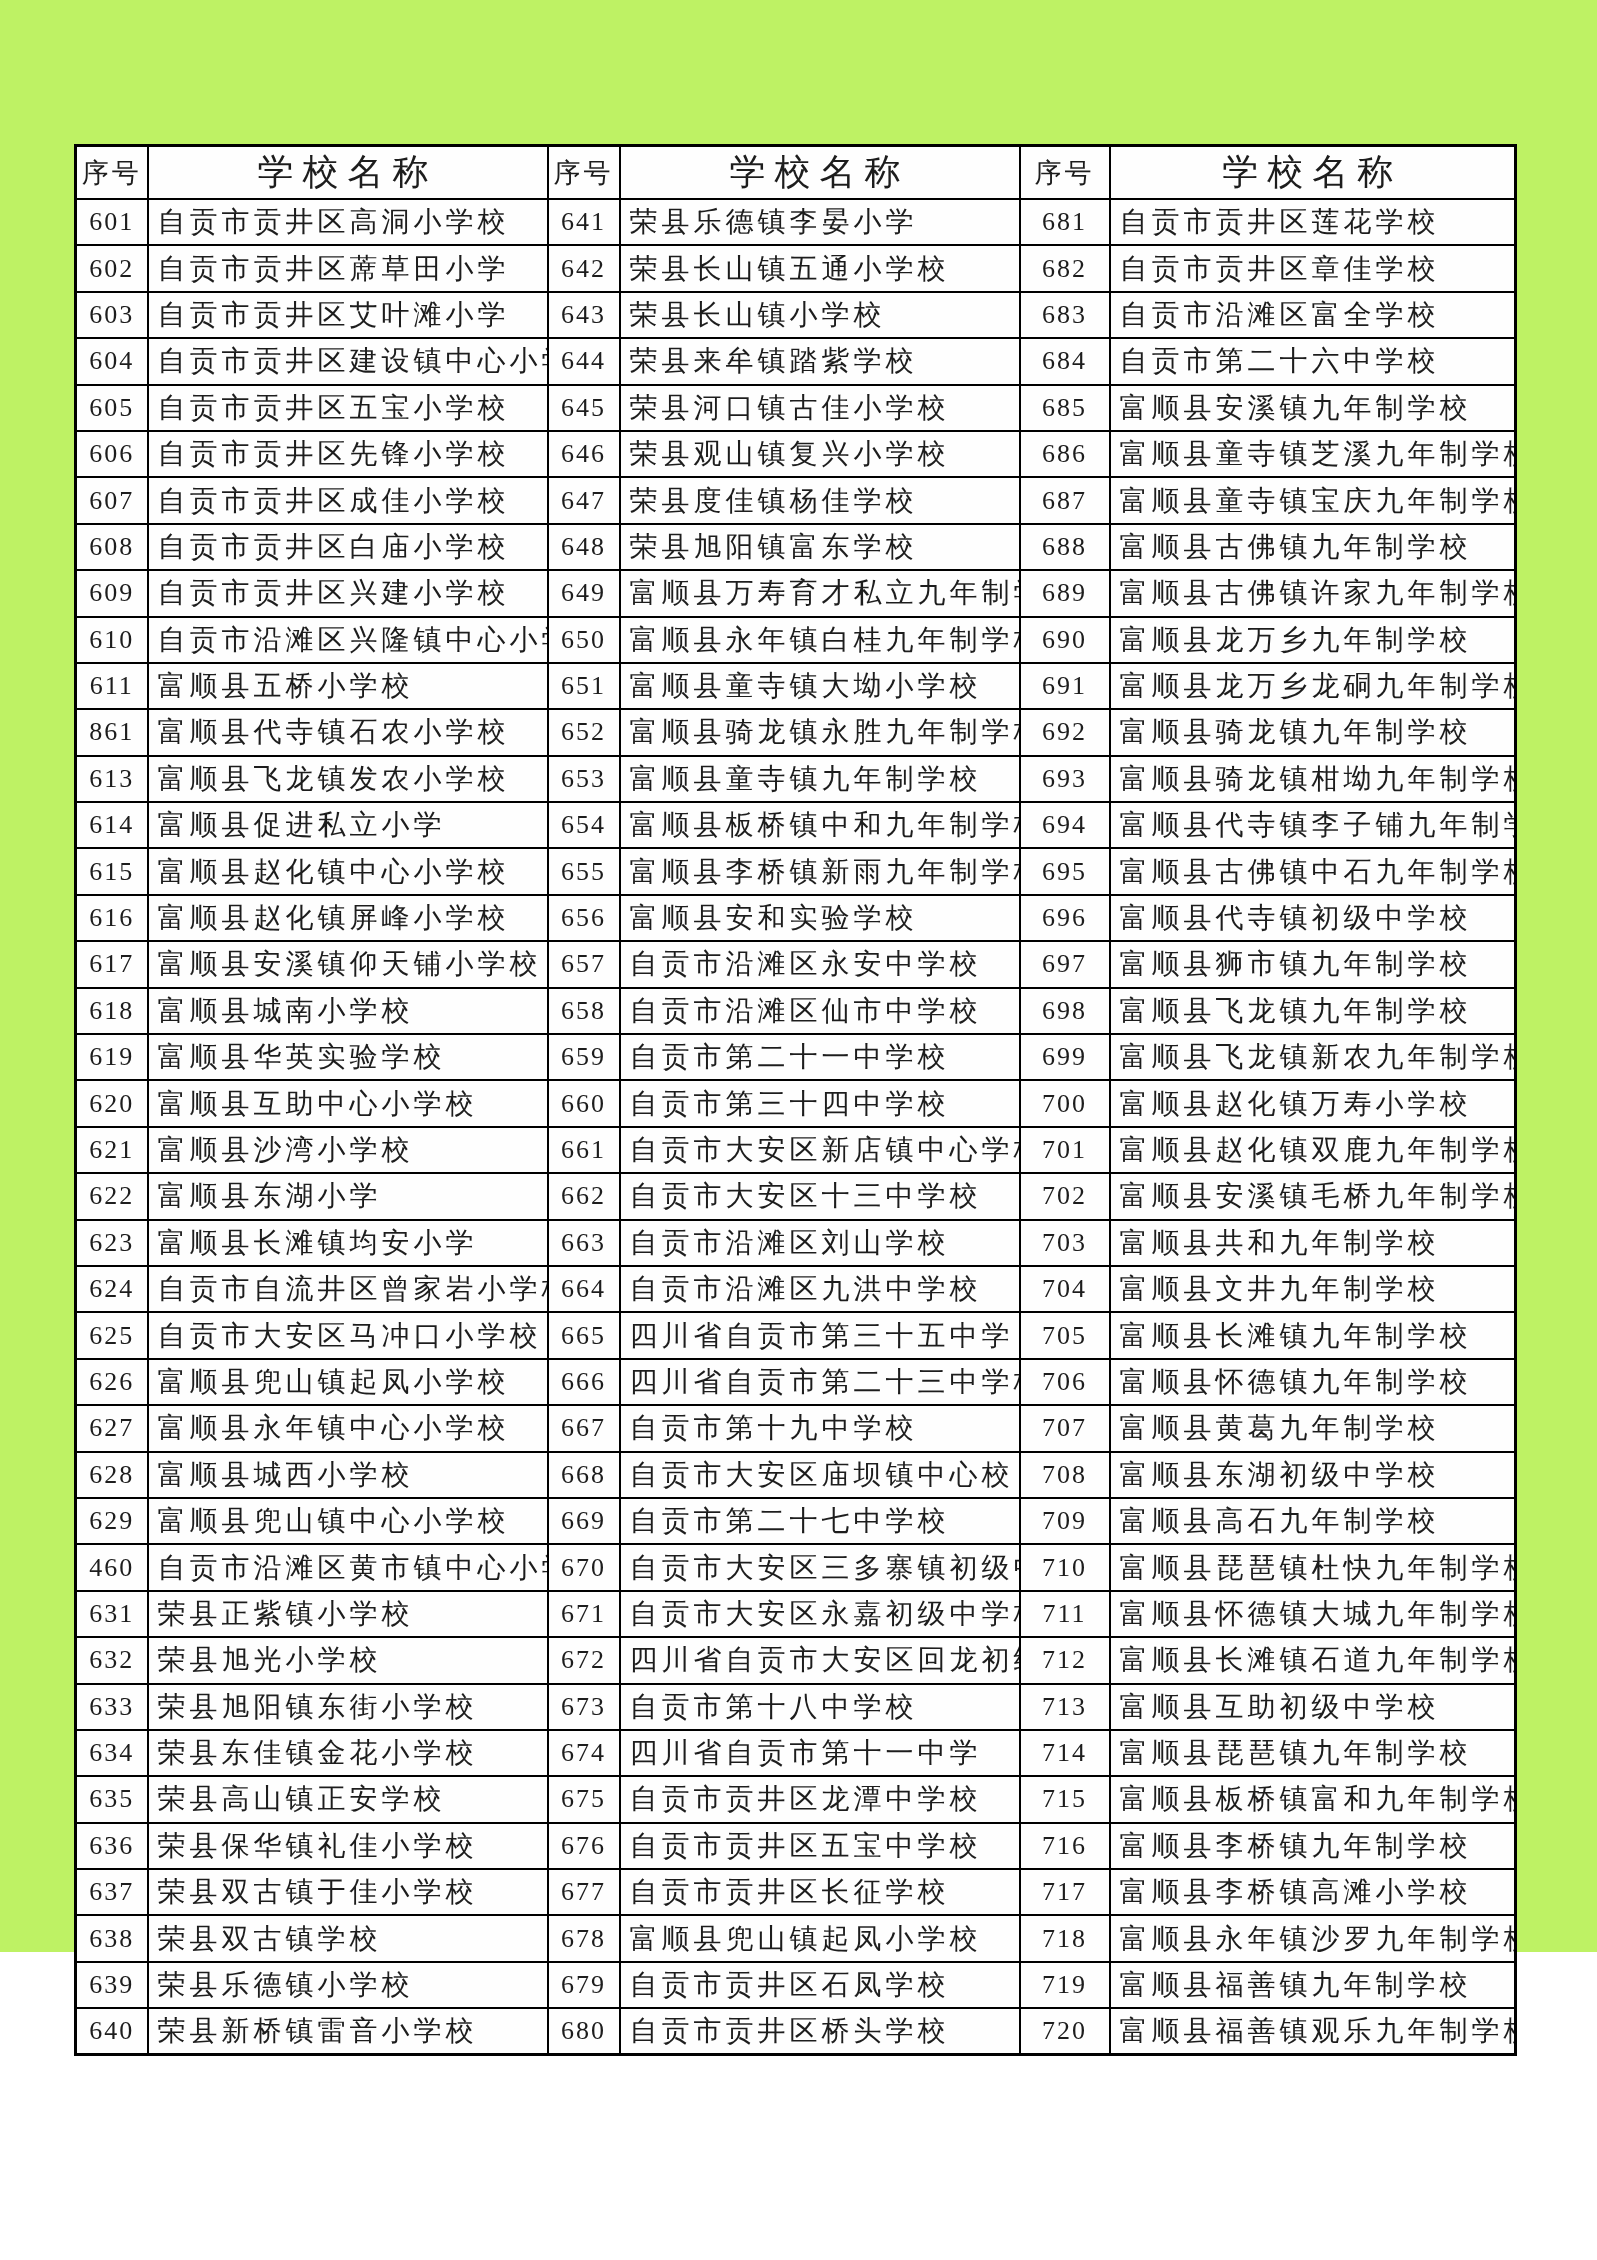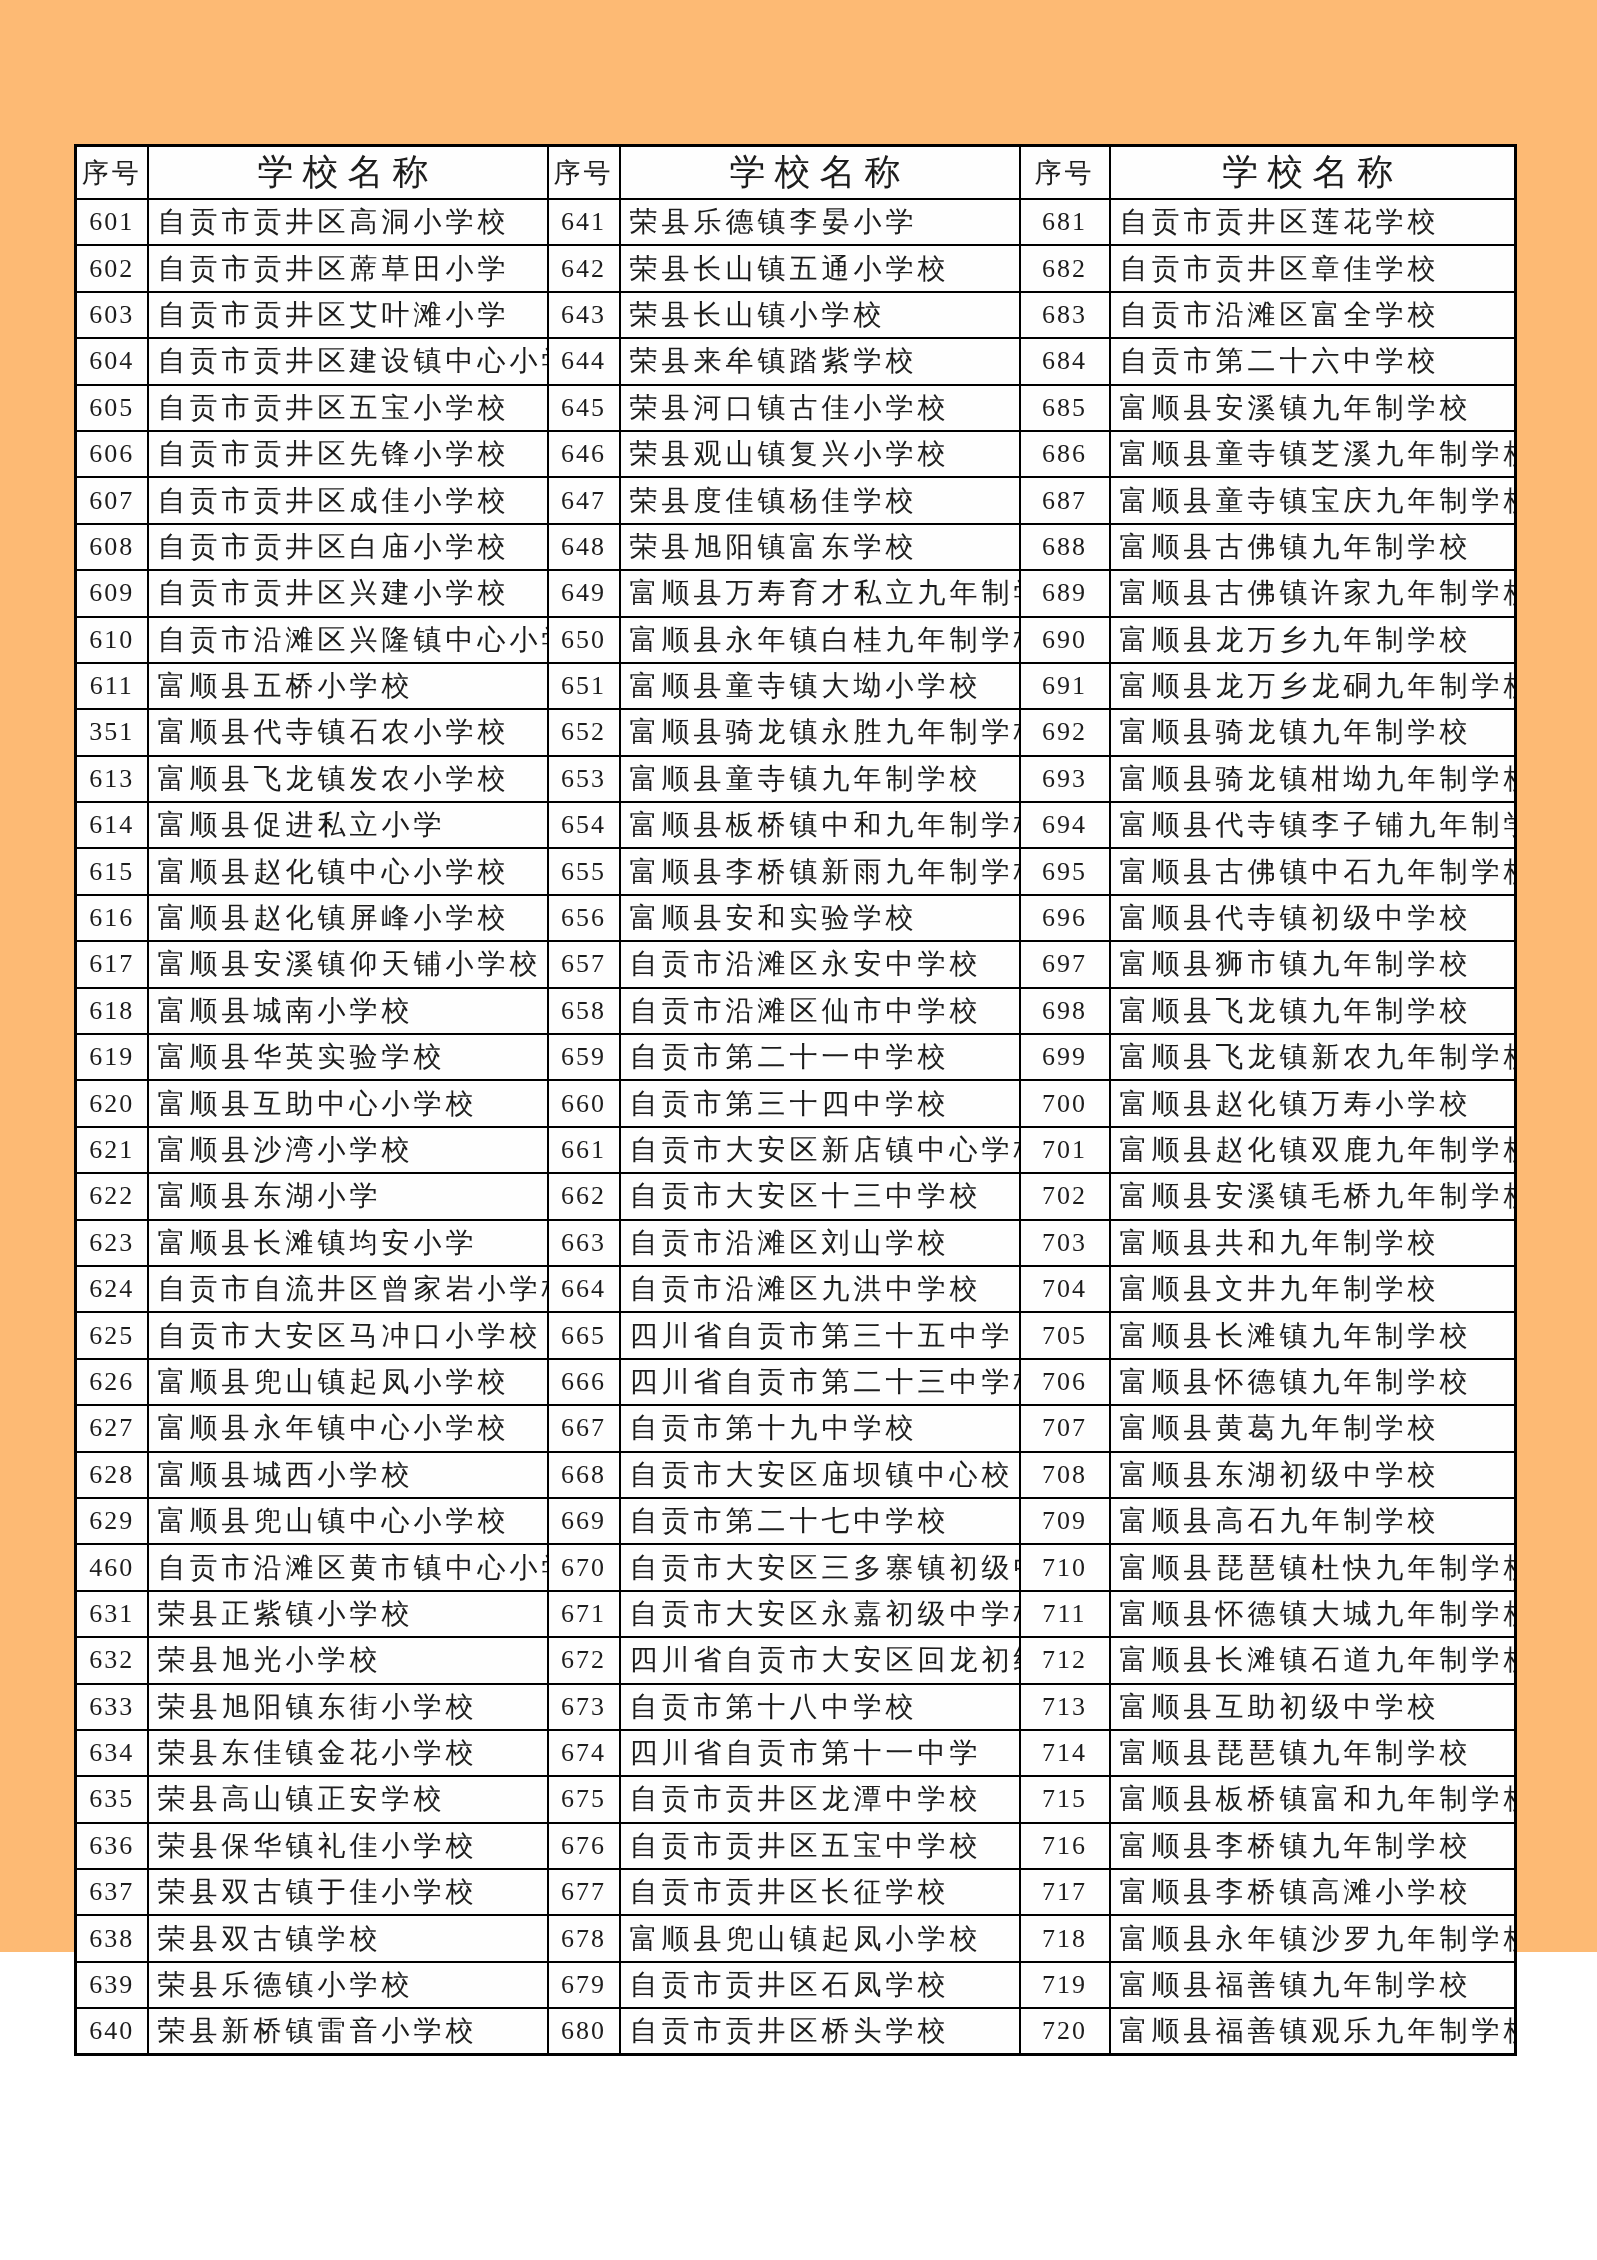--- a/index.html
+++ b/index.html
@@ -10,21 +10,21 @@
     height: 2260px;
     position: relative;
     font-family: "Liberation Serif", serif;
     color: #1d1d1d;
   }
   .page {
     position: absolute;
     left: 0; top: 0;
     width: 1597px;
     height: 1952px;
-    background: #fdba74;
+    background: #bef264;
   }
   .table-wrap {
     position: absolute;
     left: 74px;
     top: 144px;
   }
   table.school-table {
     border-collapse: collapse;
     table-layout: fixed;
     width: 1440px;
@@ -171,21 +171,21 @@
           </tr>
           <tr>
             <td class="num">611</td>
             <td class="name">富顺县五桥小学校</td>
             <td class="num">651</td>
             <td class="name">富顺县童寺镇大坳小学校</td>
             <td class="num">691</td>
             <td class="name">富顺县龙万乡龙硐九年制学校</td>
           </tr>
           <tr>
-            <td class="num">351</td>
+            <td class="num">861</td>
             <td class="name">富顺县代寺镇石农小学校</td>
             <td class="num">652</td>
             <td class="name">富顺县骑龙镇永胜九年制学校</td>
             <td class="num">692</td>
             <td class="name">富顺县骑龙镇九年制学校</td>
           </tr>
           <tr>
             <td class="num">613</td>
             <td class="name">富顺县飞龙镇发农小学校</td>
             <td class="num">653</td>

